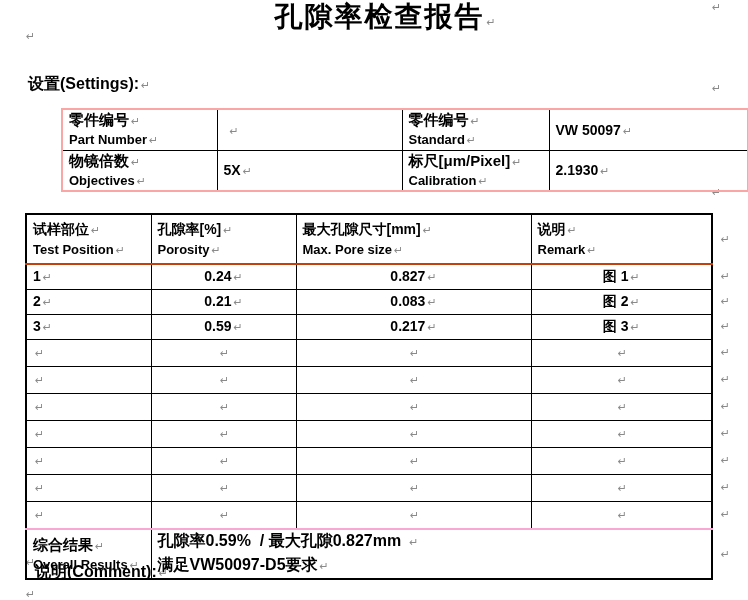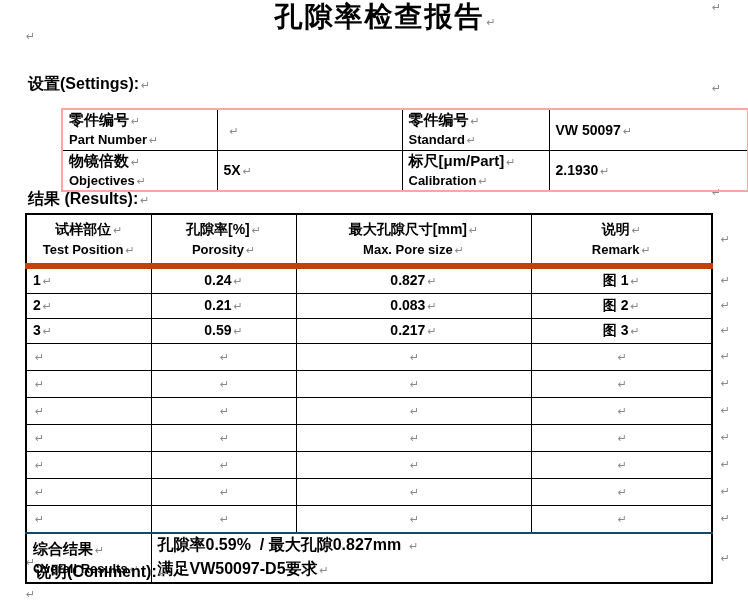--- a/index.html
+++ b/index.html
@@ -37,27 +37,27 @@
   }
   .abs-mark{position:absolute;margin:0;}
   table{border-collapse:collapse;table-layout:fixed;position:absolute;}
   td{border:1px solid #000;padding:0 6px;vertical-align:middle;font-weight:bold;position:relative;}
   .settings-table{left:25px;top:108px;width:686px;border:2px solid #fca5a5;margin-left:36px;}
   .settings-table tr{height:41px;}
   .lab .cn{display:block;font-size:15px;line-height:19px;}
   .lab .en{display:block;font-size:13px;line-height:17px;}
   .val{font-size:14px;}
   .results-table{left:25px;top:213px;width:686px;border:2px solid #000;}
-  .results-table .hdr td{border-bottom:6px solid #c2410c;text-align:center;height:48px;}
+  .results-table .hdr td{border-bottom:2px solid #c2410c;text-align:left;height:48px;}
   .hdr .cn{display:block;font-size:14px;line-height:21px;}
   .hdr .en{display:block;font-size:13px;line-height:18px;}
   .results-table .data-row td{height:23px;font-size:14px;line-height:22px;}
   .results-table .empty-row td{height:25px;line-height:24px;}
   .ctr{text-align:center;}
-  .overall-row td{border-top:2px solid #0c4a6e;height:47px;}
+  .overall-row td{border-top:2px solid #f9a8d4;height:47px;}
   .overall-row .lab .cn{font-size:15px;}
   .overall-val{font-size:16px;line-height:22px;white-space:pre-wrap;}
   .row-end{
     position:absolute;right:-19px;top:50%;
     transform:translateY(-50%);
     color:#8a8a8a;font-family:"DejaVu Sans",sans-serif;
     font-size:11px;font-weight:normal;
   }
 </style>
 </head>
@@ -103,32 +103,31 @@
     </tr>
     <tr>
       <td class="lab">
         <span class="cn"><span>物镜倍数</span><span class="mark">↵</span></span>
         <span class="en"><span>Objectives</span><span class="mark">↵</span></span>
       </td>
       <td class="val">
         <span>5X</span><span class="mark">↵</span>
       </td>
       <td class="lab">
-        <span class="cn"><span>标尺[μm/Part]</span><span class="mark">↵</span></span>
+        <span class="cn"><span>标尺[μm/Pixel]</span><span class="mark">↵</span></span>
         <span class="en"><span>Calibration</span><span class="mark">↵</span></span>
       </td>
       <td class="val">
         <span>2.1930</span><span class="mark">↵</span>
         <span class="row-end">↵</span>
       </td>
     </tr>
   </tbody>
     </table>
 
-  <div class="sec-heading" style="top:189px;"><span>结果 (Results):</span><span class="mark">↵</span></div>
 
   <table class="results-table">
     <colgroup>
         <col style="width:125px">
         <col style="width:145px">
         <col style="width:235px">
         <col style="width:181px">
       </colgroup>
     <tbody>
         <tr class="hdr">

